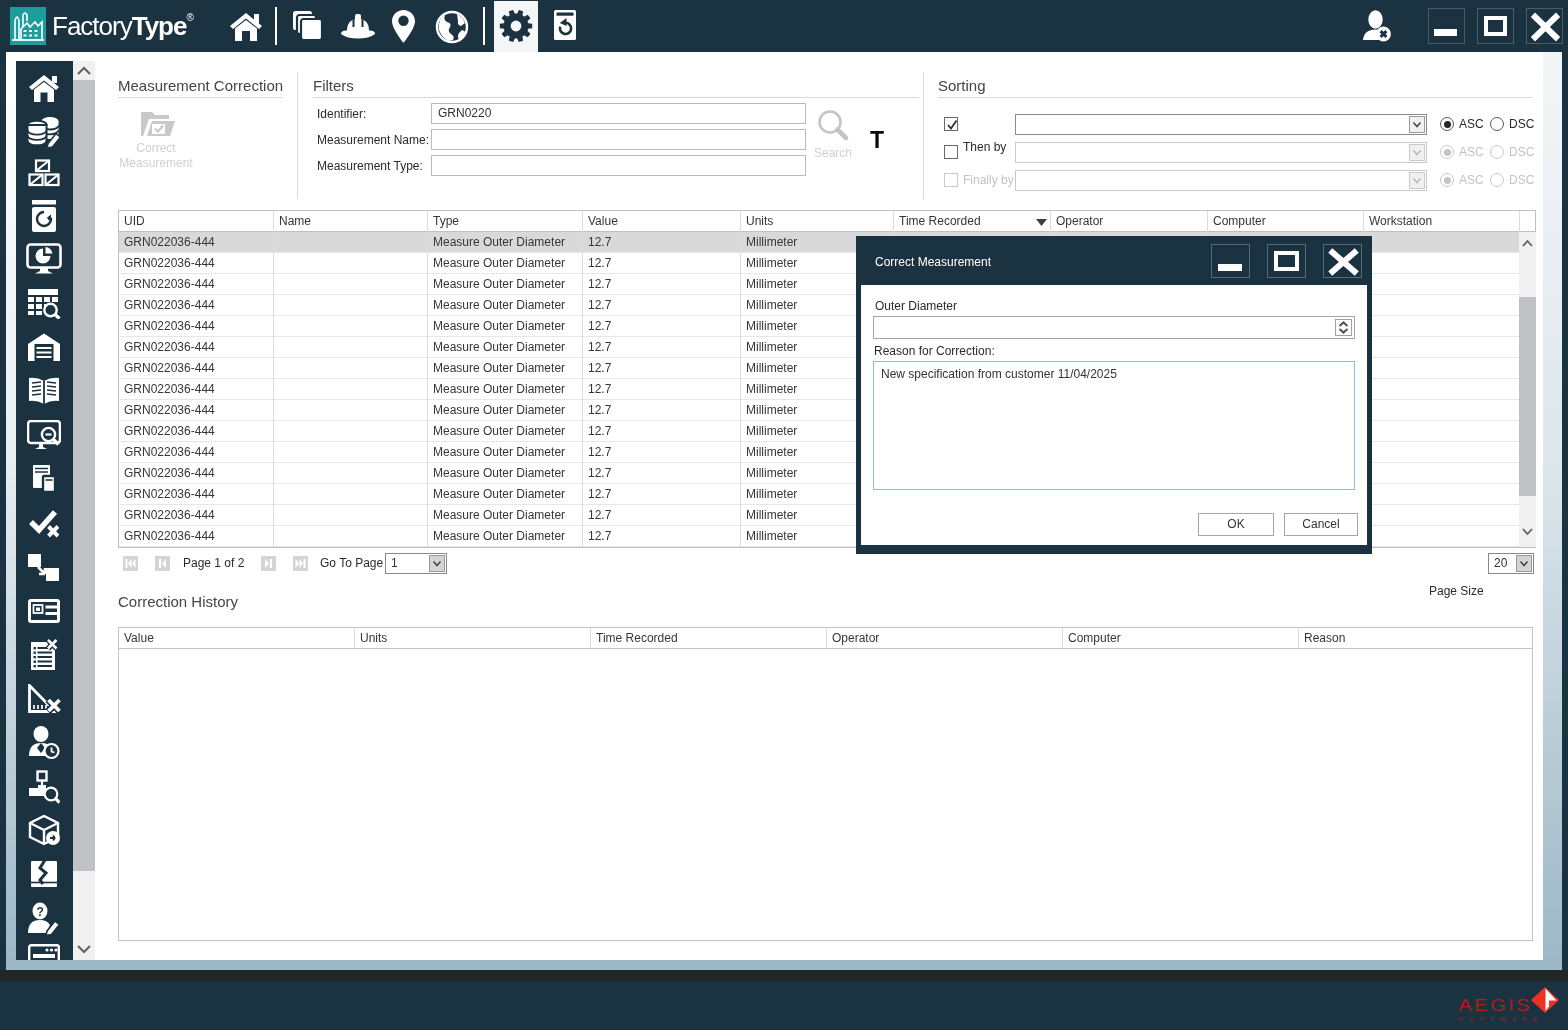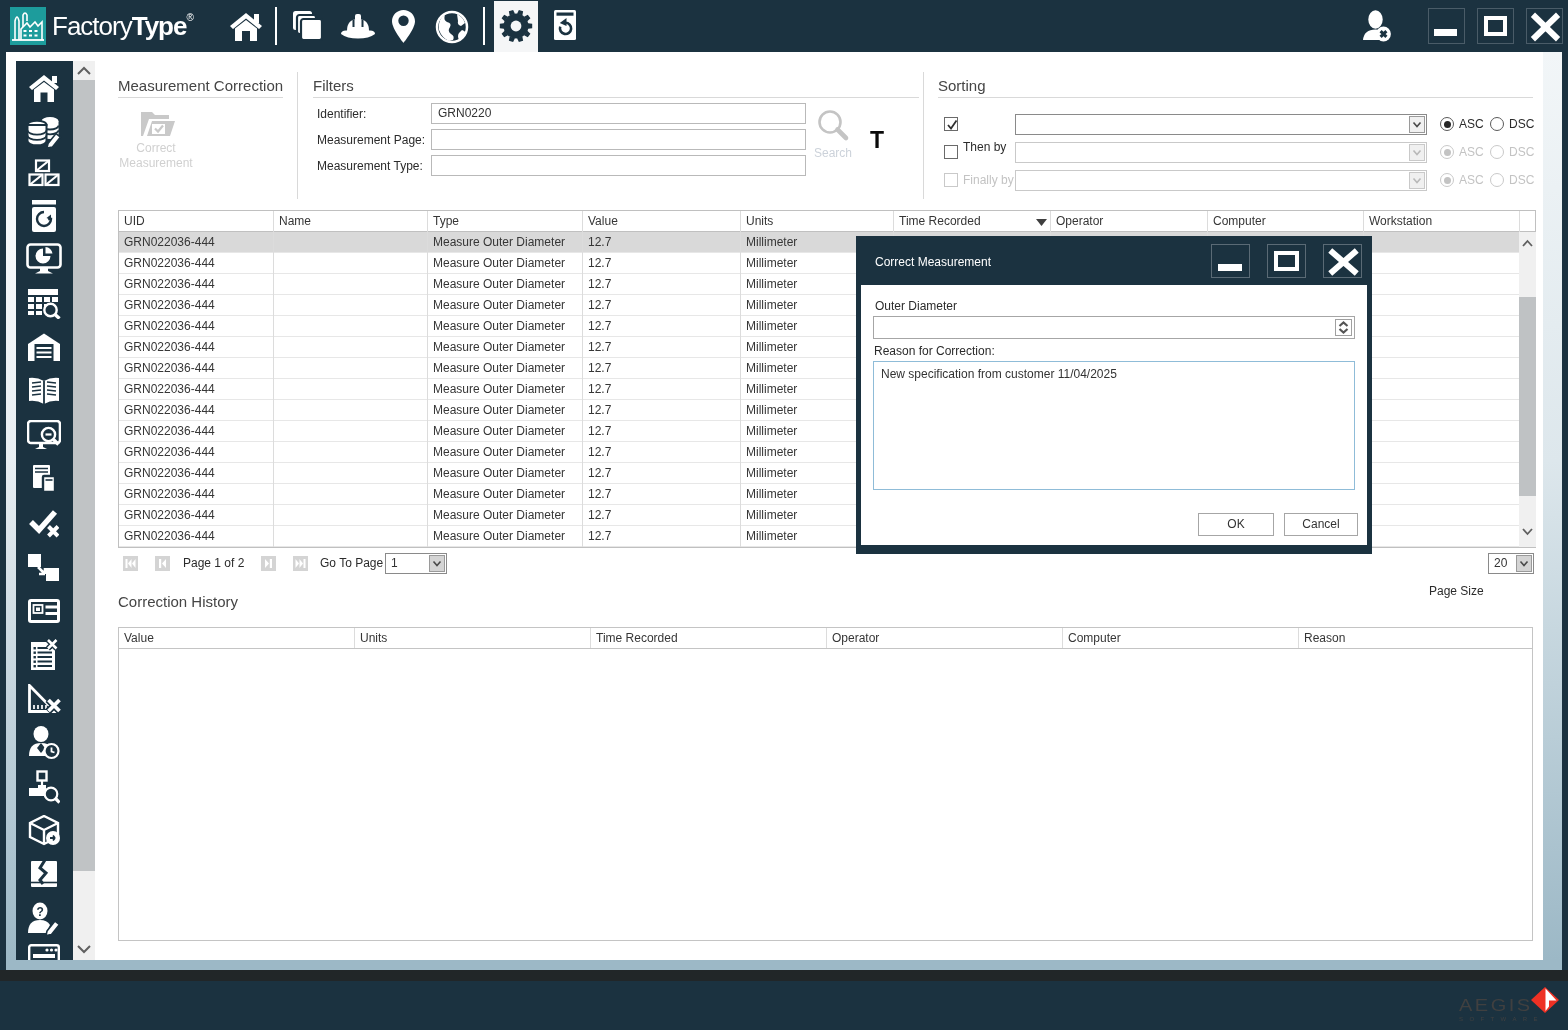--- a/index.html
+++ b/index.html
@@ -89,21 +89,21 @@
         <path d="M5.92 5.76 L31.08 30.24 M31.08 5.76 L5.92 30.24" stroke="#fff" stroke-width="6.0"></path>
     </svg>
   </div>
 <div class="abs" style="left:0;top:52px;width:6px;height:918px;background:#1b3240;"></div>
 <div class="abs" style="left:1562px;top:52px;width:6px;height:918px;background:#1b3240;"></div>
 <div class="abs" style="left:6px;top:52px;width:10px;height:908px;background:linear-gradient(#ffffff,#e8eef2 45%,#9cb8c6);"></div>
 <div class="abs" style="left:1543px;top:52px;width:19px;height:908px;background:linear-gradient(#f2f6f8,#dde7ec 45%,#9cb8c6);"></div>
 <div class="abs" style="left:6px;top:960px;width:1556px;height:10px;background:#9cb8c6;"></div>
 <div class="abs" style="left:0;top:970px;width:1568px;height:11px;background:#212628;"></div>
 <div class="abs" style="left:0;top:981px;width:1568px;height:49px;background:#1b3240;"></div>
-<div class="abs" style="left:1459px;top:997px;color:#404040;">
+<div class="abs" style="left:1459px;top:997px;color:#b91c1c;">
  <div style="font-size:20px;letter-spacing:2.5px;font-weight:400;transform:scaleY(0.80);transform-origin:left top;">AEGIS</div>
  <div style="font-size:6px;letter-spacing:6.4px;margin-top:-4px;">SOFTWARE</div>
 </div>
 <svg class="abs" style="left:1529px;top:986px;" width="33" height="30" viewBox="0 0 33 30">
  <path d="M16 1 L30 14 L16 27 L2 14 Z" fill="#ee3124"></path>
  <path d="M16.5 2.5 L16.5 25 L20 20.5 L20 14.5 L27.5 14.5 Z" fill="#fff"></path>
 </svg>
 <div class="abs" style="left:16px;top:61px;width:57px;height:899px;background:#1b3240;"></div>
 <div class="abs" style="left:73px;top:61px;width:22px;height:899px;background:#f0f0f0;"></div>
 <svg class="abs" style="left:76px;top:66px;" width="16" height="10" viewBox="0 0 16 10">
@@ -281,21 +281,21 @@
  <path d="M2 27 L2 3 L13 3 L16 6 L30 6 L30 10 L10 10 L4 27 Z" fill="#c9c9c9"></path>
  <path d="M8 27 L13 12 L36 12 L31 27 Z" fill="#c9c9c9"></path>
  <rect x="13" y="15" width="13" height="10" fill="#fff"></rect>
  <path d="M16 19.5 L19 22.5 L24 16.5" stroke="#c9c9c9" stroke-width="2.2" fill="none"></path>
 </svg>
 <div class="abs" style="left:106px;top:141px;width:100px;text-align:center;font-size:12px;color:#d0d0d0;line-height:15px;">Correct<br>Measurement</div>
 <div class="abs" style="left:297px;top:72px;width:1px;height:127px;background:#d9d9d9;"></div>
 <div class="hdg" style="left:313px;top:77px;">Filters</div>
 <div class="hl" style="left:313px;top:97px;width:606px;"></div>
 <div class="lbl" style="left:317px;top:107px;">Identifier:</div>
-<div class="lbl" style="left:317px;top:133px;">Measurement Page:</div>
+<div class="lbl" style="left:317px;top:133px;">Measurement Name:</div>
 <div class="lbl" style="left:317px;top:159px;">Measurement Type:</div>
 <div class="inp" style="left:431px;top:103px;width:375px;height:21px;font-size:12px;color:#333;padding:2px 0 0 6px;">GRN0220</div>
 <div class="inp" style="left:431px;top:129px;width:375px;height:21px;"></div>
 <div class="inp" style="left:431px;top:155px;width:375px;height:21px;"></div>
 <svg class="abs" style="left:812px;top:104px;" width="40" height="40" viewBox="0 0 40 40">
  <circle cx="18" cy="18" r="10.5" fill="none" stroke="#c4c4c4" stroke-width="2.6"></circle>
  <path d="M25.5 25.5 L34 34" stroke="#c4c4c4" stroke-width="4.6" stroke-linecap="round"></path>
 </svg>
 <div class="abs" style="left:803px;top:146px;width:60px;text-align:center;font-size:12px;color:#ccd2da;">Search</div>
 <div class="abs" style="left:870px;top:127px;font-size:23px;font-weight:700;color:#0a0a0a;">T</div>

